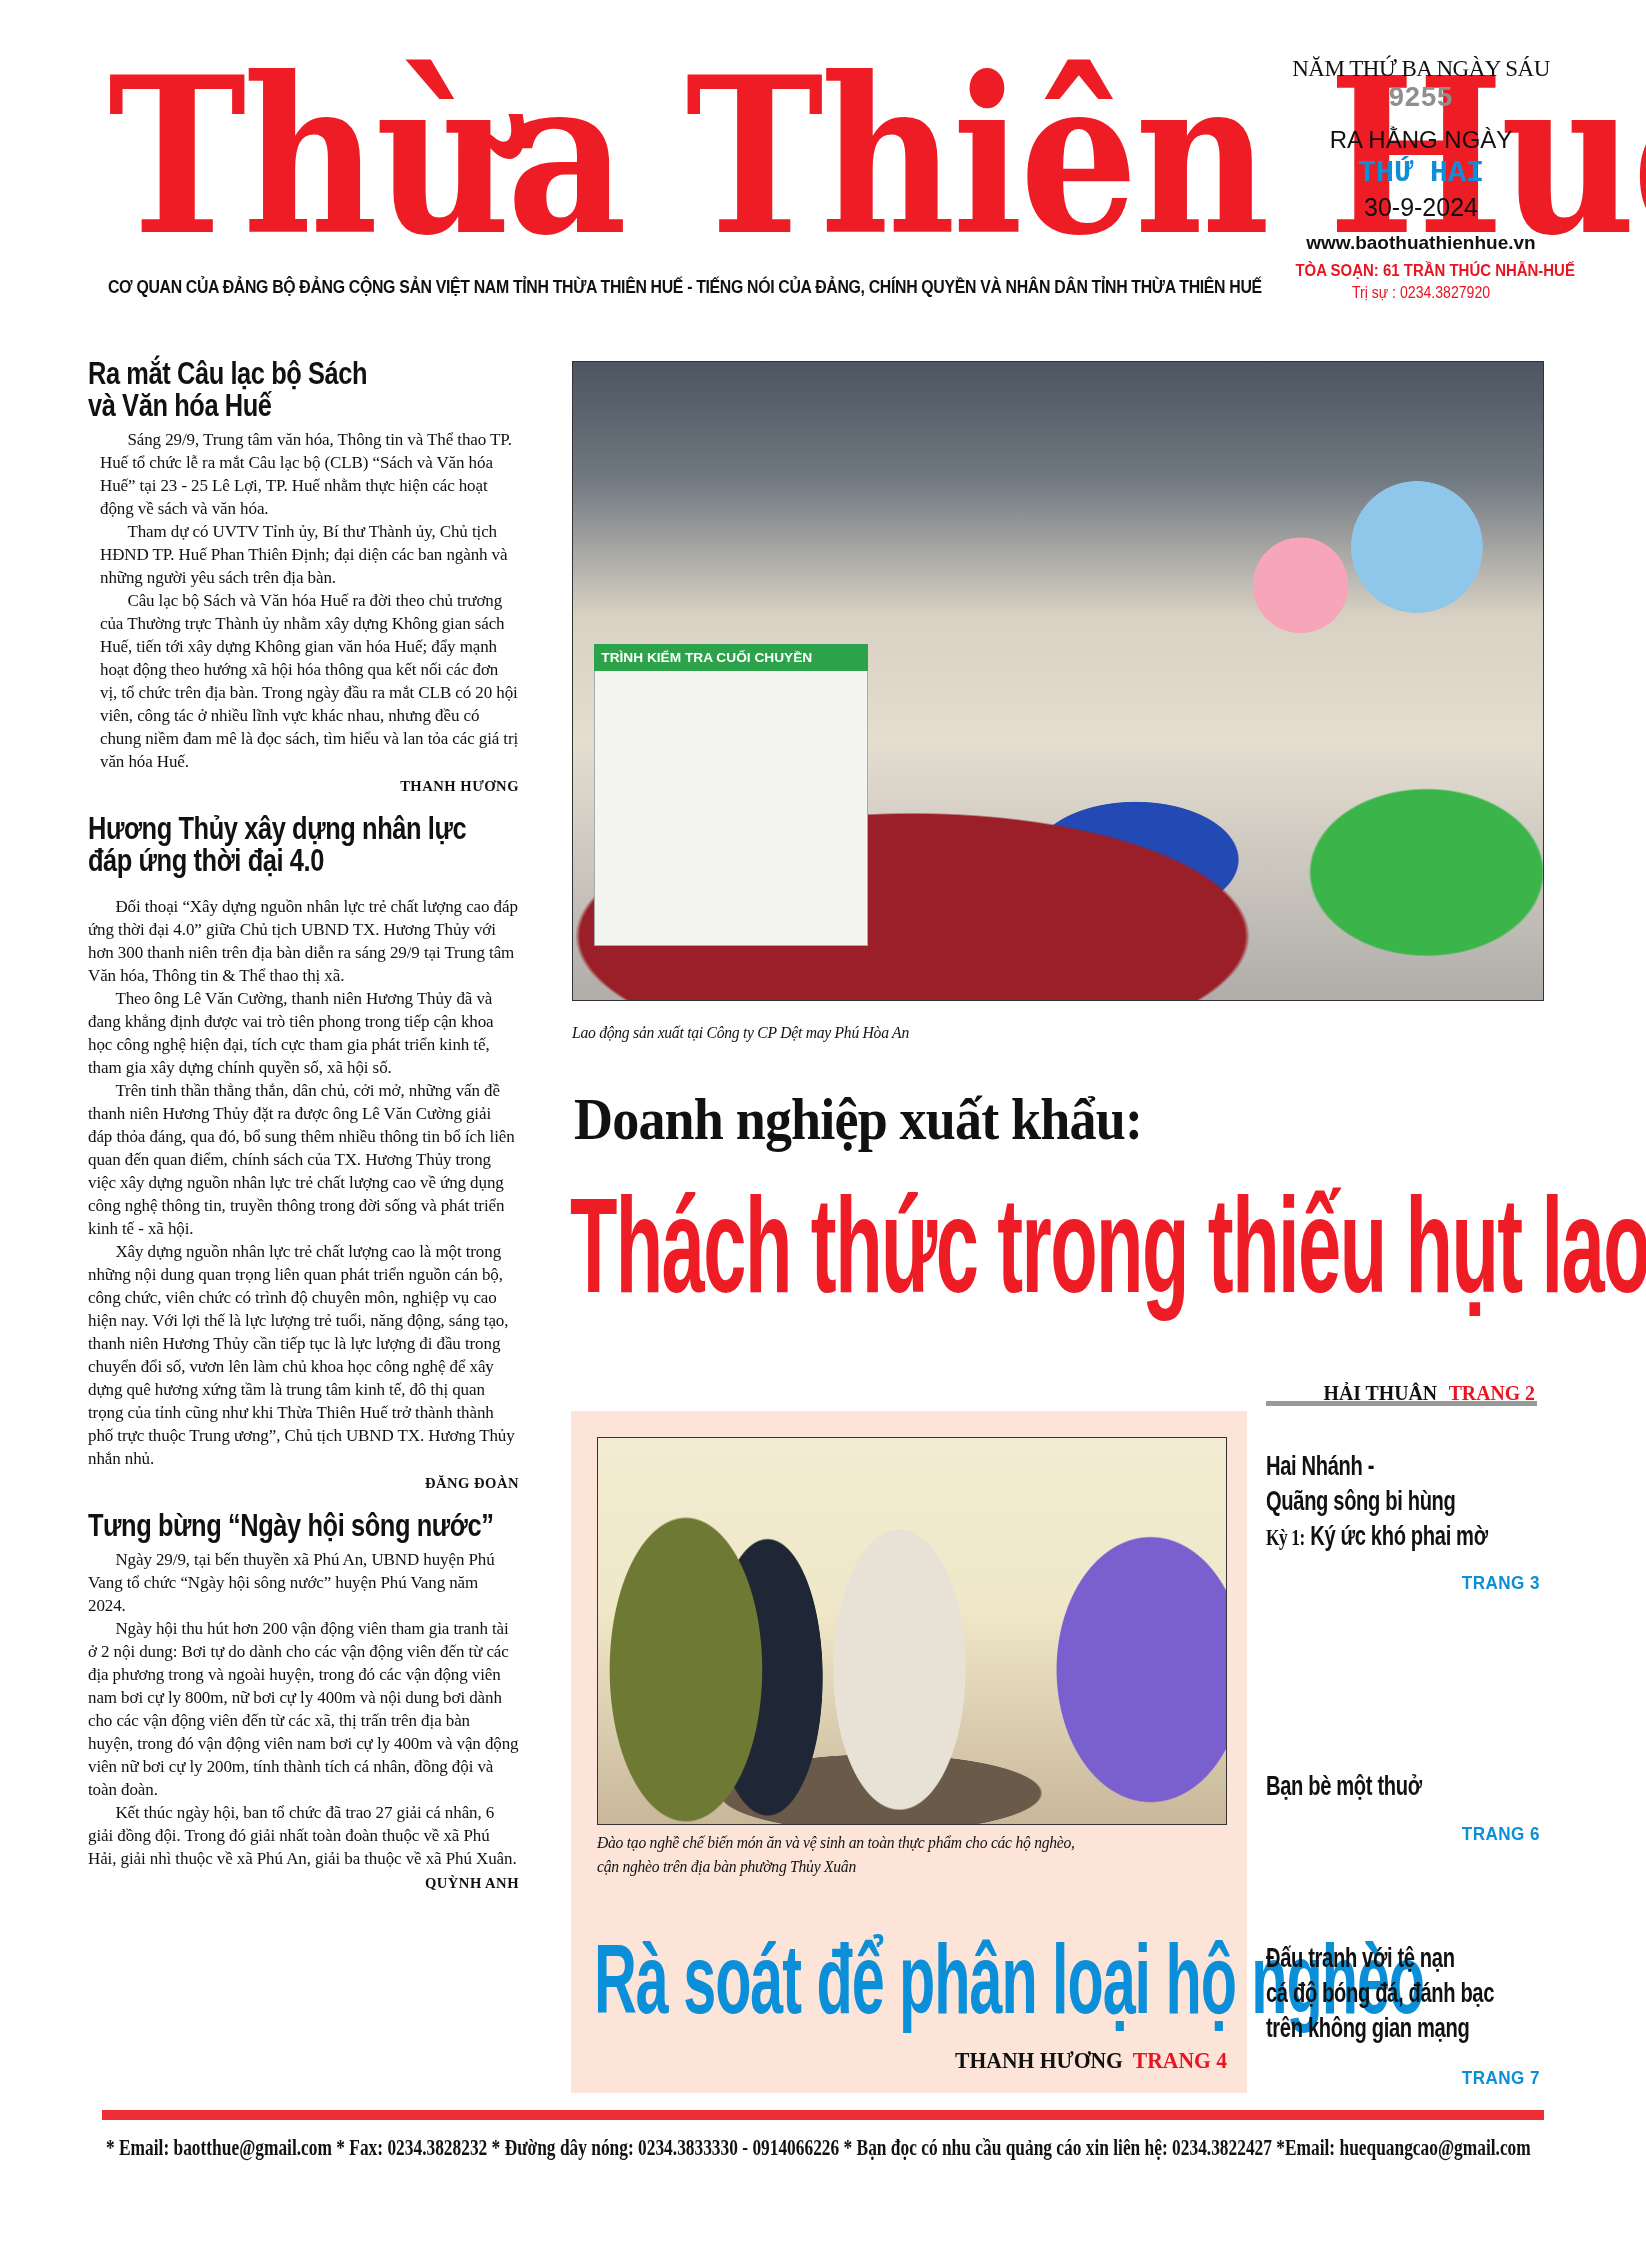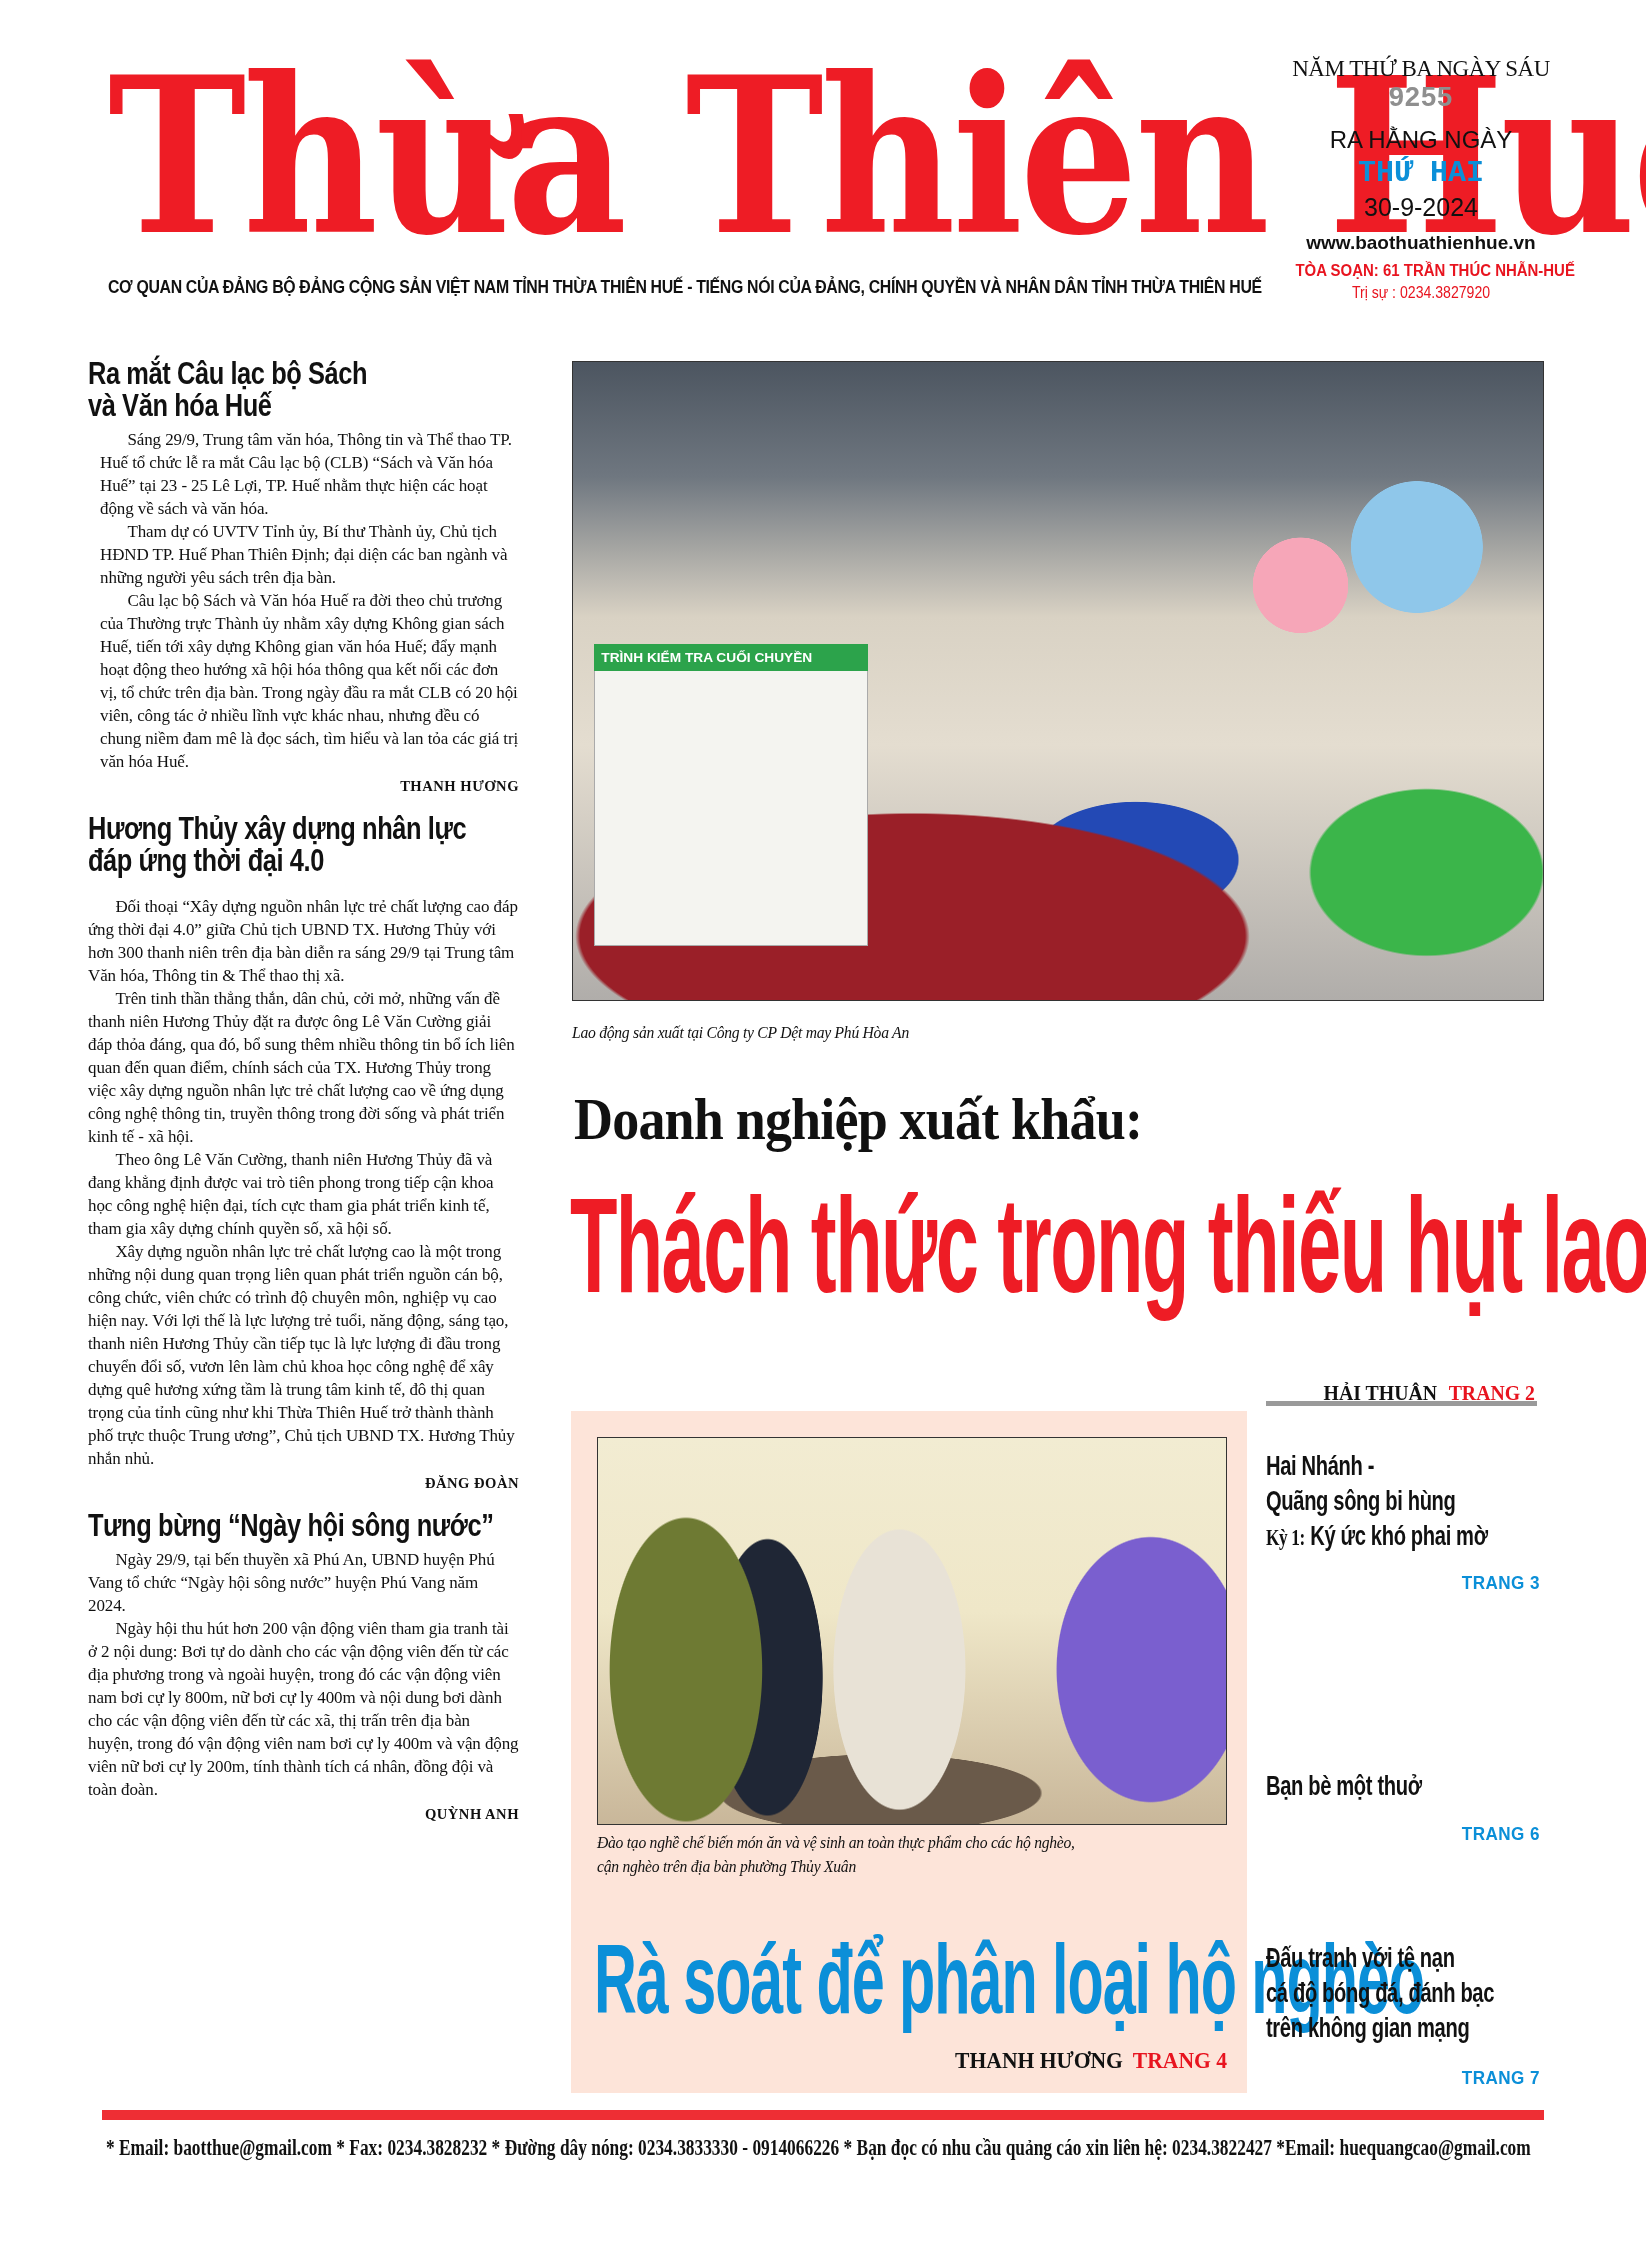--- a/index.html
+++ b/index.html
@@ -158,32 +158,33 @@
       <p>Câu lạc bộ Sách và Văn hóa Huế ra đời theo chủ trương của Thường trực Thành ủy nhằm xây dựng Không gian sách Huế, tiến tới xây dựng Không gian văn hóa Huế; đẩy mạnh hoạt động theo hướng xã hội hóa thông qua kết nối các đơn vị, tổ chức trên địa bàn. Trong ngày đầu ra mắt CLB có 20 hội viên, công tác ở nhiều lĩnh vực khác nhau, nhưng đều có chung niềm đam mê là đọc sách, tìm hiểu và lan tỏa các giá trị văn hóa Huế.</p>
     </div>
     <div class="art-byline">THANH HƯƠNG</div>
   </div>
 
   <div class="article" style="margin-top:12.8px;">
     <div class="art-title">Hương Thủy xây dựng nhân lực</div>
     <div class="art-title">đáp ứng thời đại 4.0</div>
     <div class="art-body" style="margin-top:18px;">
       <p>Đối thoại “Xây dựng nguồn nhân lực trẻ chất lượng cao đáp ứng thời đại 4.0” giữa Chủ tịch UBND TX. Hương Thủy với hơn 300 thanh niên trên địa bàn diễn ra sáng 29/9 tại Trung tâm Văn hóa, Thông tin &amp; Thể thao thị xã.</p>
+      <p>Theo ông Lê Văn Cường, thanh niên Hương Thủy đã và đang khẳng định được vai trò tiên phong trong tiếp cận khoa học công nghệ hiện đại, tích cực tham gia phát triển kinh tế, tham gia xây dựng chính quyền số, xã hội số.</p>
       <p>Trên tinh thần thẳng thắn, dân chủ, cởi mở, những vấn đề thanh niên Hương Thủy đặt ra được ông Lê Văn Cường giải đáp thỏa đáng, qua đó, bổ sung thêm nhiều thông tin bổ ích liên quan đến quan điểm, chính sách của TX. Hương Thủy trong việc xây dựng nguồn nhân lực trẻ chất lượng cao về ứng dụng công nghệ thông tin, truyền thông trong đời sống và phát triển kinh tế - xã hội.</p>
-      <p>Theo ông Lê Văn Cường, thanh niên Hương Thủy đã và đang khẳng định được vai trò tiên phong trong tiếp cận khoa học công nghệ hiện đại, tích cực tham gia phát triển kinh tế, tham gia xây dựng chính quyền số, xã hội số.</p>
       <p>Xây dựng nguồn nhân lực trẻ chất lượng cao là một trong những nội dung quan trọng liên quan phát triển nguồn cán bộ, công chức, viên chức có trình độ chuyên môn, nghiệp vụ cao hiện nay. Với lợi thế là lực lượng trẻ tuổi, năng động, sáng tạo, thanh niên Hương Thủy cần tiếp tục là lực lượng đi đầu trong chuyển đổi số, vươn lên làm chủ khoa học công nghệ để xây dựng quê hương xứng tầm là trung tâm kinh tế, đô thị quan trọng của tỉnh cũng như khi Thừa Thiên Huế trở thành thành phố trực thuộc Trung ương”, Chủ tịch UBND TX. Hương Thủy nhắn nhủ.</p>
     </div>
     <div class="art-byline">ĐĂNG ĐOÀN</div>
   </div>
 
   <div class="article" style="margin-top:12.8px;">
     <div class="art-title">Tưng bừng “Ngày hội sông nước”</div>
     <div class="art-body" style="margin-top:6px;font-family:Liberation Serif, serif;">
       <p>Ngày 29/9, tại bến thuyền xã Phú An, UBND huyện Phú Vang tổ chức “Ngày hội sông nước” huyện Phú Vang năm 2024.</p>
       <p>Ngày hội thu hút hơn 200 vận động viên tham gia tranh tài ở 2 nội dung: Bơi tự do dành cho các vận động viên đến từ các địa phương trong và ngoài huyện, trong đó các vận động viên nam bơi cự ly 800m, nữ bơi cự ly 400m và nội dung bơi dành cho các vận động viên đến từ các xã, thị trấn trên địa bàn huyện, trong đó vận động viên nam bơi cự ly 400m và vận động viên nữ bơi cự ly 200m, tính thành tích cá nhân, đồng đội và toàn đoàn.</p>
+      <p>Kết thúc ngày hội, ban tổ chức đã trao 27 giải cá nhân, 6 giải đồng đội. Trong đó giải nhất toàn đoàn thuộc về xã Phú Hải, giải nhì thuộc về xã Phú An, giải ba thuộc về xã Phú Xuân.</p>
     </div>
     <div class="art-byline">QUỲNH ANH</div>
   </div>
 </div>
 
 <div class="abs photo photo-factory"></div>
 <div class="abs photo-board"></div>
 <div class="abs photo-board-head">TRÌNH KIỂM TRA CUỐI CHUYỀN</div>
 <div class="abs cap-italic cap-factory">Lao động sản xuất tại Công ty CP Dệt may Phú Hòa An</div>
 

